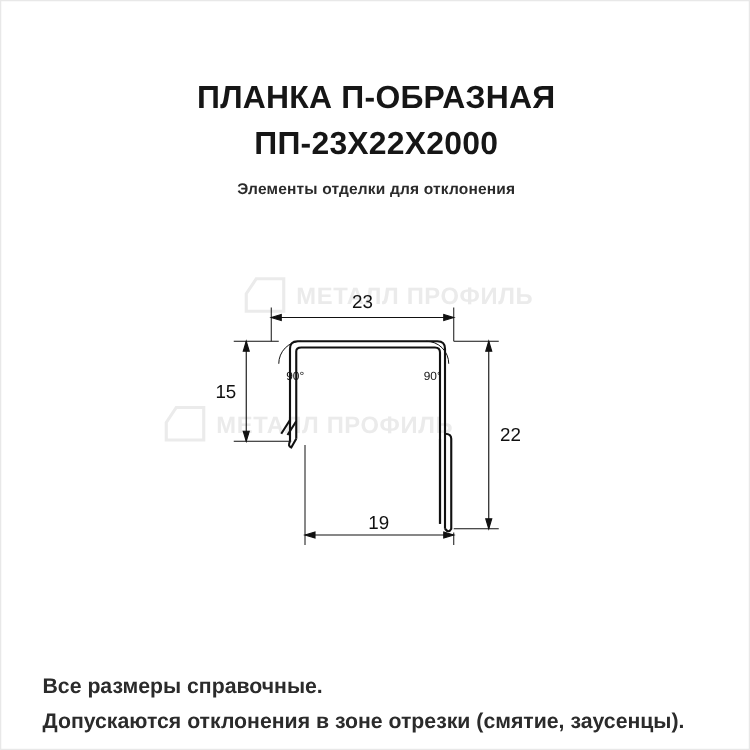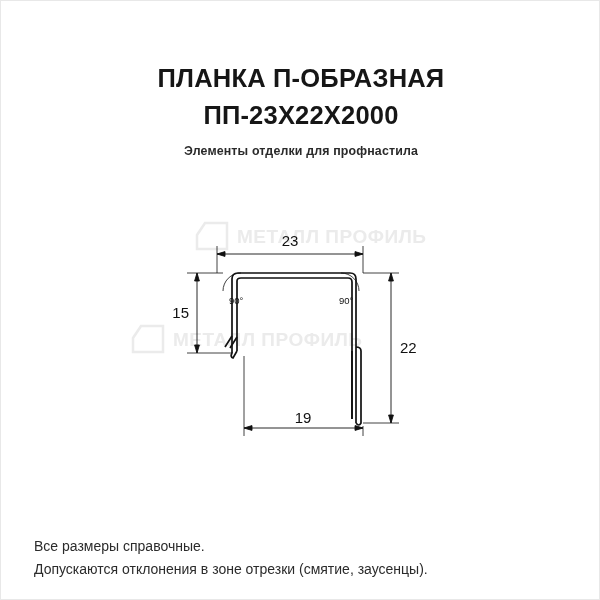--- a/index.html
+++ b/index.html
@@ -61,23 +61,24 @@
   .drawing svg {
     display: block;
   }
   .footnotes {
     position: absolute;
     left: 33px;
     top: 534px;
     width: 540px;
   }
   .footnote-line {
-    font-size: 14px;
+    font-size: 17px;
     color: #2b2b2b;
     line-height: 1.62;
+    font-weight: bold;
   }
   .wm-text {
     font-family: "Liberation Sans", sans-serif;
     font-weight: bold;
     font-size: 19px;
     fill: #ebebeb;
     letter-spacing: 0.5px;
   }
   .dim-text {
     font-family: "Liberation Sans", sans-serif;
@@ -91,21 +92,21 @@
   }
 </style>
 </head>
 <body>
 
 <div class="page">
 
   <div class="header">
     <div class="title-1">ПЛАНКА П-ОБРАЗНАЯ</div>
     <div class="title-2">ПП-23Х22Х2000</div>
-    <div class="subtitle">Элементы отделки для профнастила</div>
+    <div class="subtitle">Элементы отделки для отклонения</div>
   </div>
 
   <div class="drawing">
     <svg width="600" height="330" viewBox="0 0 600 330">
 
       <g>
         <g transform="translate(196,72)">
           <path d="M0 12 L8 0 L30 0 L30 26 L0 26 Z" fill="none" stroke="#ebebeb" stroke-width="2.5"></path>
           <text x="40" y="20" class="wm-text">МЕТАЛЛ ПРОФИЛЬ</text>
         </g>

